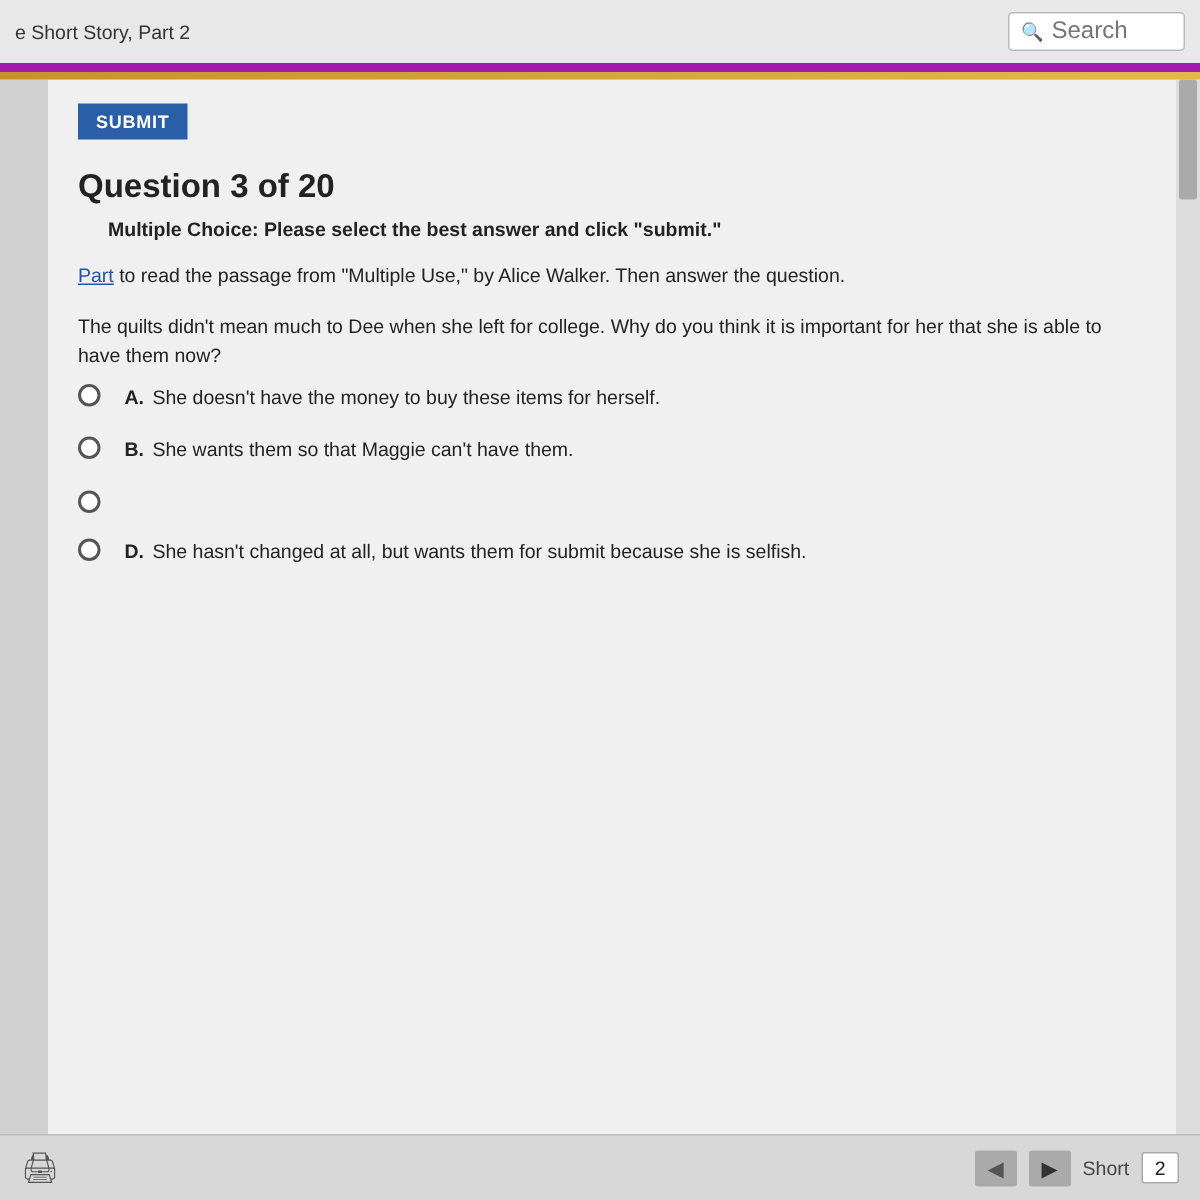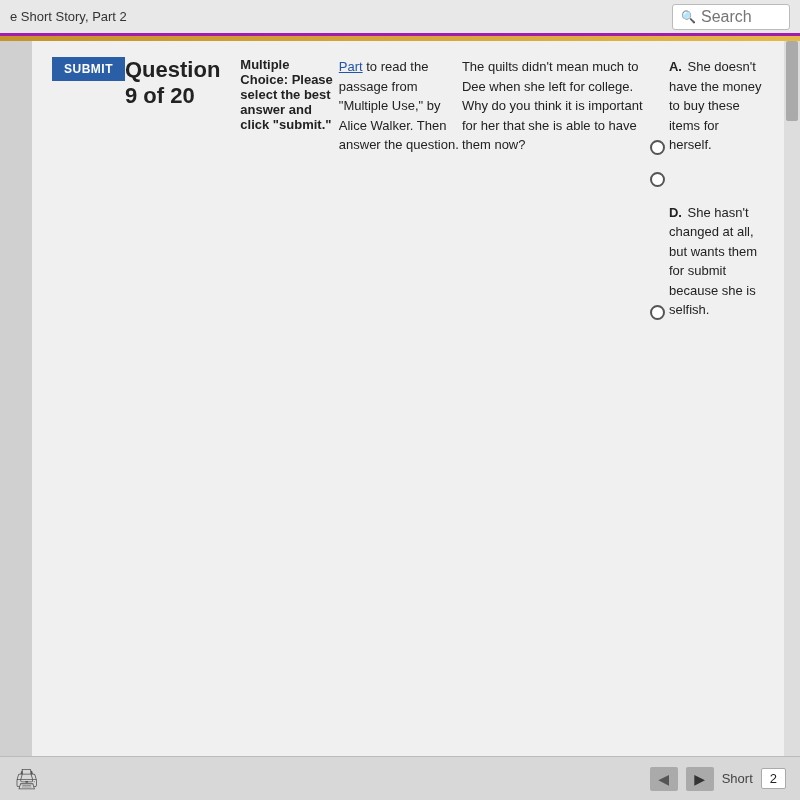--- a/index.html
+++ b/index.html
@@ -10,22 +10,22 @@
       width: 800px;
       height: 800px;
       overflow: hidden;
       display: flex;
       flex-direction: column;
     }
 
     
     .top-bar {
       background: #e8e8e8;
-      border-bottom: 3px solid #a21caf;
-      height: 36px;
+      border-bottom: 6px solid #a21caf;
+      height: 48px;
       display: flex;
       align-items: center;
       justify-content: space-between;
       padding: 0 10px;
       flex-shrink: 0;
     }
 
     .top-bar-title {
       font-size: 13px;
       color: #333;
@@ -74,21 +74,21 @@
       width: 32px;
       background: #d0d0d0;
       flex-shrink: 0;
     }
 
     
     .content-panel {
       flex: 1;
       background: #f0f0f0;
       display: flex;
-      flex-direction: row;
+      flex-direction: column;
       padding: 16px 20px 16px 20px;
       overflow-y: auto;
     }
 
     
     .submit-btn {
       background: #2a5fa8;
       color: #fff;
       border: none;
       padding: 5px 12px;
@@ -143,22 +143,22 @@
     
     .options-list {
       list-style: none;
       display: flex;
       flex-direction: column;
       gap: 16px;
     }
 
     .option-item {
       display: flex;
-      align-items: flex-end;
-      gap: 4px;
+      align-items: flex-start;
+      gap: 16px;
       font-size: 13px;
       color: #222;
       line-height: 1.5;
     }
 
     .option-radio {
       width: 15px;
       height: 15px;
       border-radius: 50%;
       border: 2px solid #555;
@@ -273,40 +273,47 @@
 <div class="accent-bar"></div>
 
 <div class="main-area">
 
   <div class="left-sidebar"></div>
 
   <div class="content-panel">
 
     <button class="submit-btn">SUBMIT</button>
 
-    <div class="question-title">Question 9 of 20</div>
+    <div class="question-title">Question 3 of 20</div>
 
     <div class="question-instruction">Multiple Choice: Please select the best answer and click "submit."</div>
 
     <div class="passage-link-text">
       <a>Part</a><span> to read the passage from "Multiple Use," by Alice Walker. Then answer the question.</span>
     </div>
 
     <div class="question-body">The quilts didn't mean much to Dee when she left for college. Why do you think it is important for her that she is able to have them now?</div>
 
     <ul class="options-list">
 
       <li class="option-item">
         <input type="radio" class="option-radio" name="answer" style="">
         <span>
           <span class="option-letter">A.</span>
           <span>She doesn't have the money to buy these items for herself.</span>
         </span>
       </li>
 
+      <li class="option-item">
+        <input type="radio" class="option-radio" name="answer" style="">
+        <span>
+          <span class="option-letter">B.</span>
+          <span>She wants them so that Maggie can't have them.</span>
+        </span>
+      </li>
 
       <li class="option-item">
         <input type="radio" class="option-radio" name="answer" style="">
       </li>
 
       <li class="option-item">
         <input type="radio" class="option-radio" name="answer" style="">
         <span>
           <span class="option-letter">D.</span>
           <span>She hasn't changed at all, but wants them for submit because she is selfish.</span>

